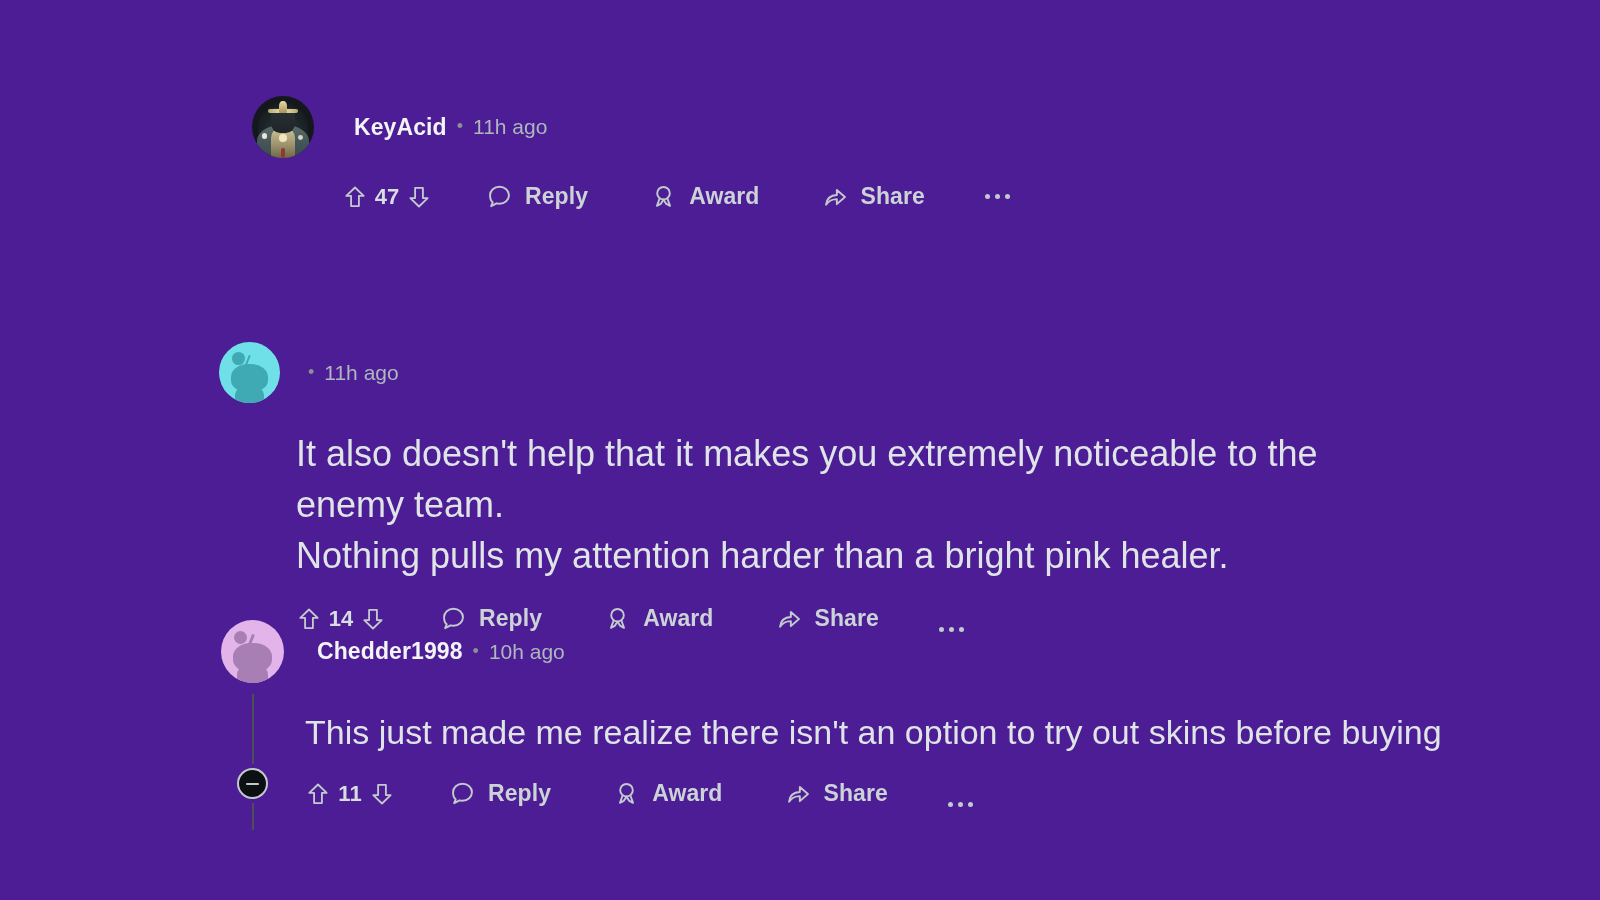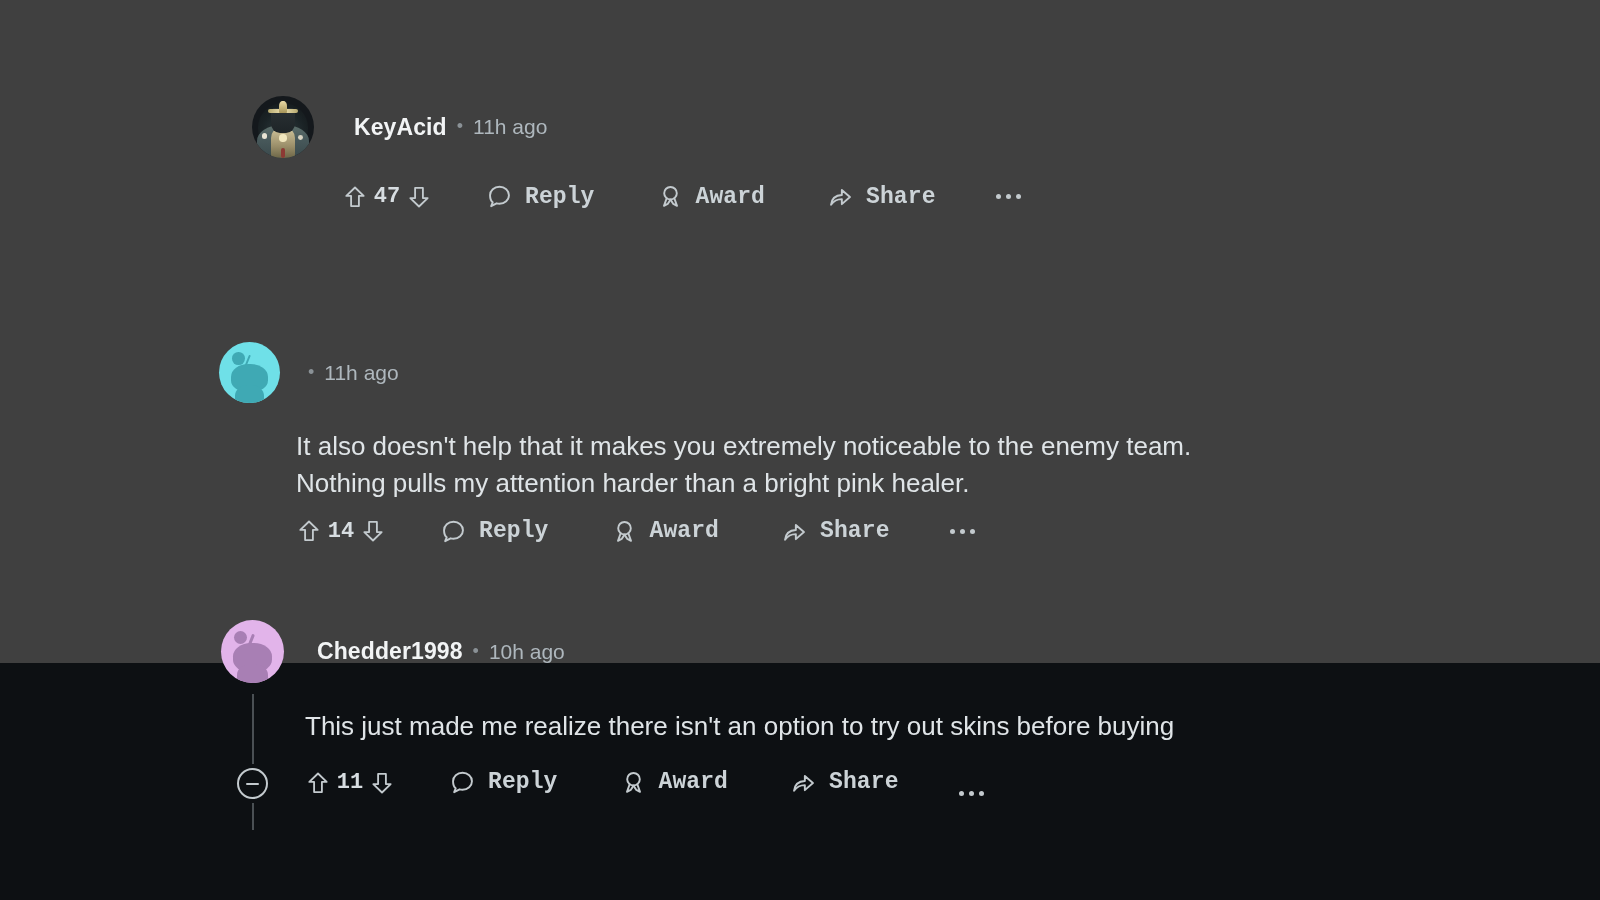--- a/index.html
+++ b/index.html
@@ -8,22 +8,22 @@
     width: 1600px;
     height: 900px;
     background: #0d1013;
     font-family: "Liberation Sans", sans-serif;
     overflow: hidden;
   }
 
   .page {
     position: relative;
     width: 1600px;
-    height: 663px;
-    background: #404040;
+    height: 900px;
+    background: #4c1d95;
   }
 
   
   .comment {
     position: absolute;
     display: block;
   }
 
   .comment-header {
     display: flex;
@@ -67,21 +67,20 @@
   .body-text {
     color: #dfe4e7;
     line-height: 1.42;
     white-space: pre-line;
   }
 
   
   .actions {
     display: flex;
     align-items: center;
-    font-family: Liberation Mono, monospace;
   }
 
   .act {
     display: flex;
     align-items: center;
     color: #c3cace;
     cursor: pointer;
   }
 
   .vote-group {
@@ -324,24 +323,24 @@
           <div class="body" style="background:#3fa9b4;"></div>
         </div>
       </div>
 
       <div class="author-row" style="margin-left:16px;">
         <span class="dot-sep">•</span>
         <span class="timestamp" style="font-size:21px;">11h ago</span>
       </div>
     </div>
 
-    <div class="body-text" style="margin-left:77px; margin-top:25px; font-size:26px;">It also doesn't help that it makes you extremely noticeable to the enemy team.
+    <div class="body-text" style="margin-left:77px; margin-top:25px; font-size:36px;">It also doesn't help that it makes you extremely noticeable to the enemy team.
 Nothing pulls my attention harder than a bright pink healer.</div>
 
-    <div class="actions" style="margin-left:77px; margin-top:16px;">
+    <div class="actions" style="margin-left:77px; margin-top:24px;align-items:flex-end;">
 
       <div class="vote-group">
         <span class="ic">
           <svg width="26" height="26" viewBox="0 0 24 24" fill="none" stroke="#c3cace" stroke-width="1.7" stroke-linejoin="round" stroke-linecap="round">
             <path d="M12 3.2 L20 11 H15.6 V20.4 H8.4 V11 H4 Z"></path>
           </svg>
         </span>
         <span class="vote-count" style="font-size:22px; min-width:38px;">14</span>
         <span class="ic">
           <svg width="26" height="26" viewBox="0 0 24 24" fill="none" stroke="#c3cace" stroke-width="1.7" stroke-linejoin="round" stroke-linecap="round">
@@ -399,21 +398,21 @@
         </div>
       </div>
 
       <div class="author-row" style="margin-left:21px;">
         <span class="author" style="font-size:23px;">Chedder1998</span>
         <span class="dot-sep">•</span>
         <span class="timestamp" style="font-size:21px;">10h ago</span>
       </div>
     </div>
 
-    <div class="body-text" style="margin-left:84px; margin-top:25px; font-size:26px;">This just made me realize there isn't an option to try out skins before buying</div>
+    <div class="body-text" style="margin-left:84px; margin-top:25px; font-size:34px;">This just made me realize there isn't an option to try out skins before buying</div>
 
     <div class="actions" style="margin-left:84px; margin-top:24px;align-items:flex-end;">
 
       <div class="vote-group">
         <span class="ic">
           <svg width="26" height="26" viewBox="0 0 24 24" fill="none" stroke="#c3cace" stroke-width="1.7" stroke-linejoin="round" stroke-linecap="round">
             <path d="M12 3.2 L20 11 H15.6 V20.4 H8.4 V11 H4 Z"></path>
           </svg>
         </span>
         <span class="vote-count" style="font-size:22px; min-width:38px;">11</span>

